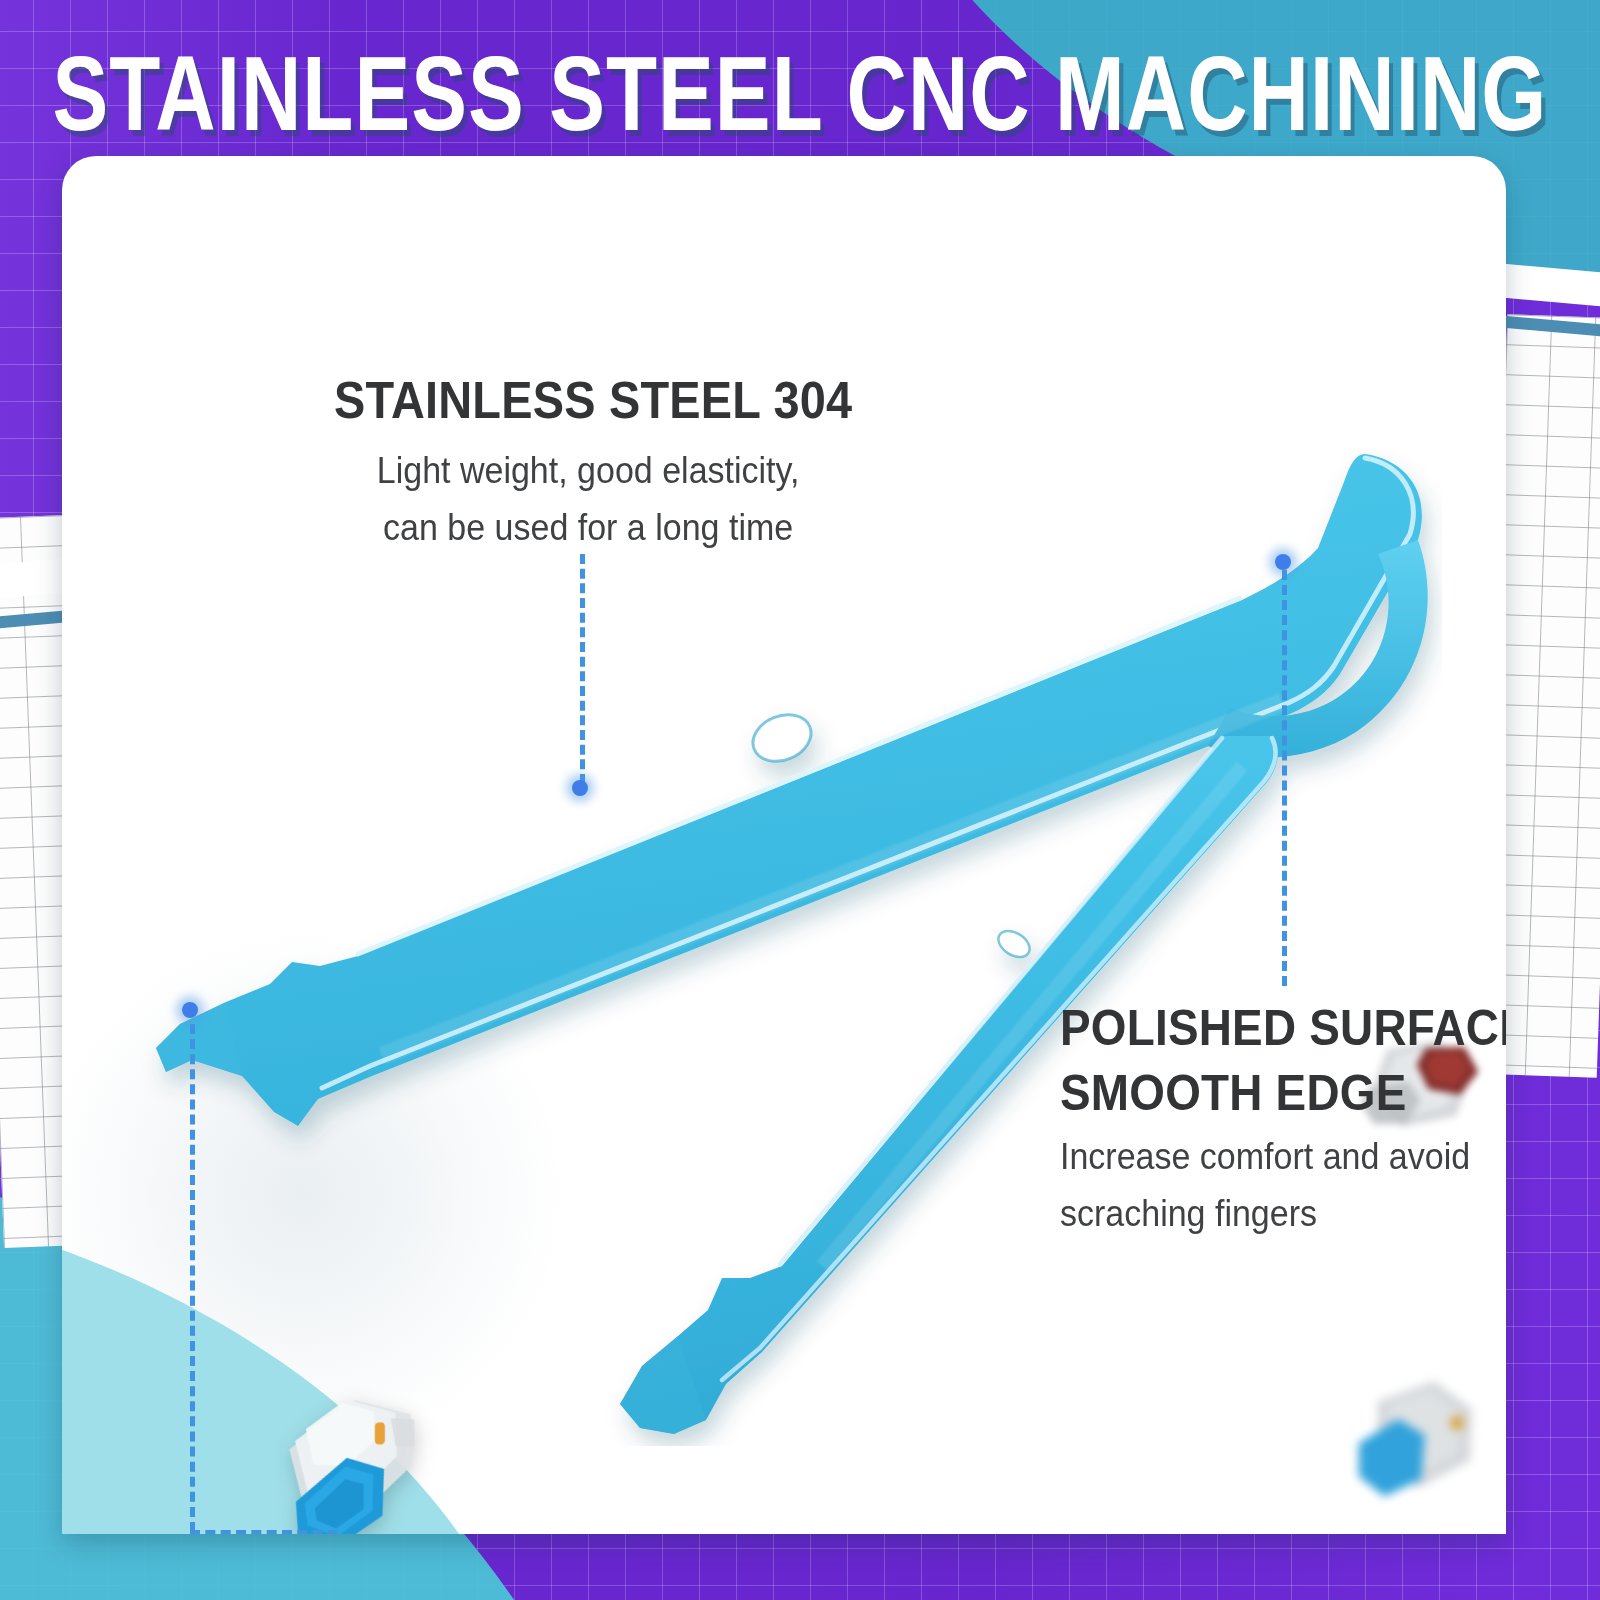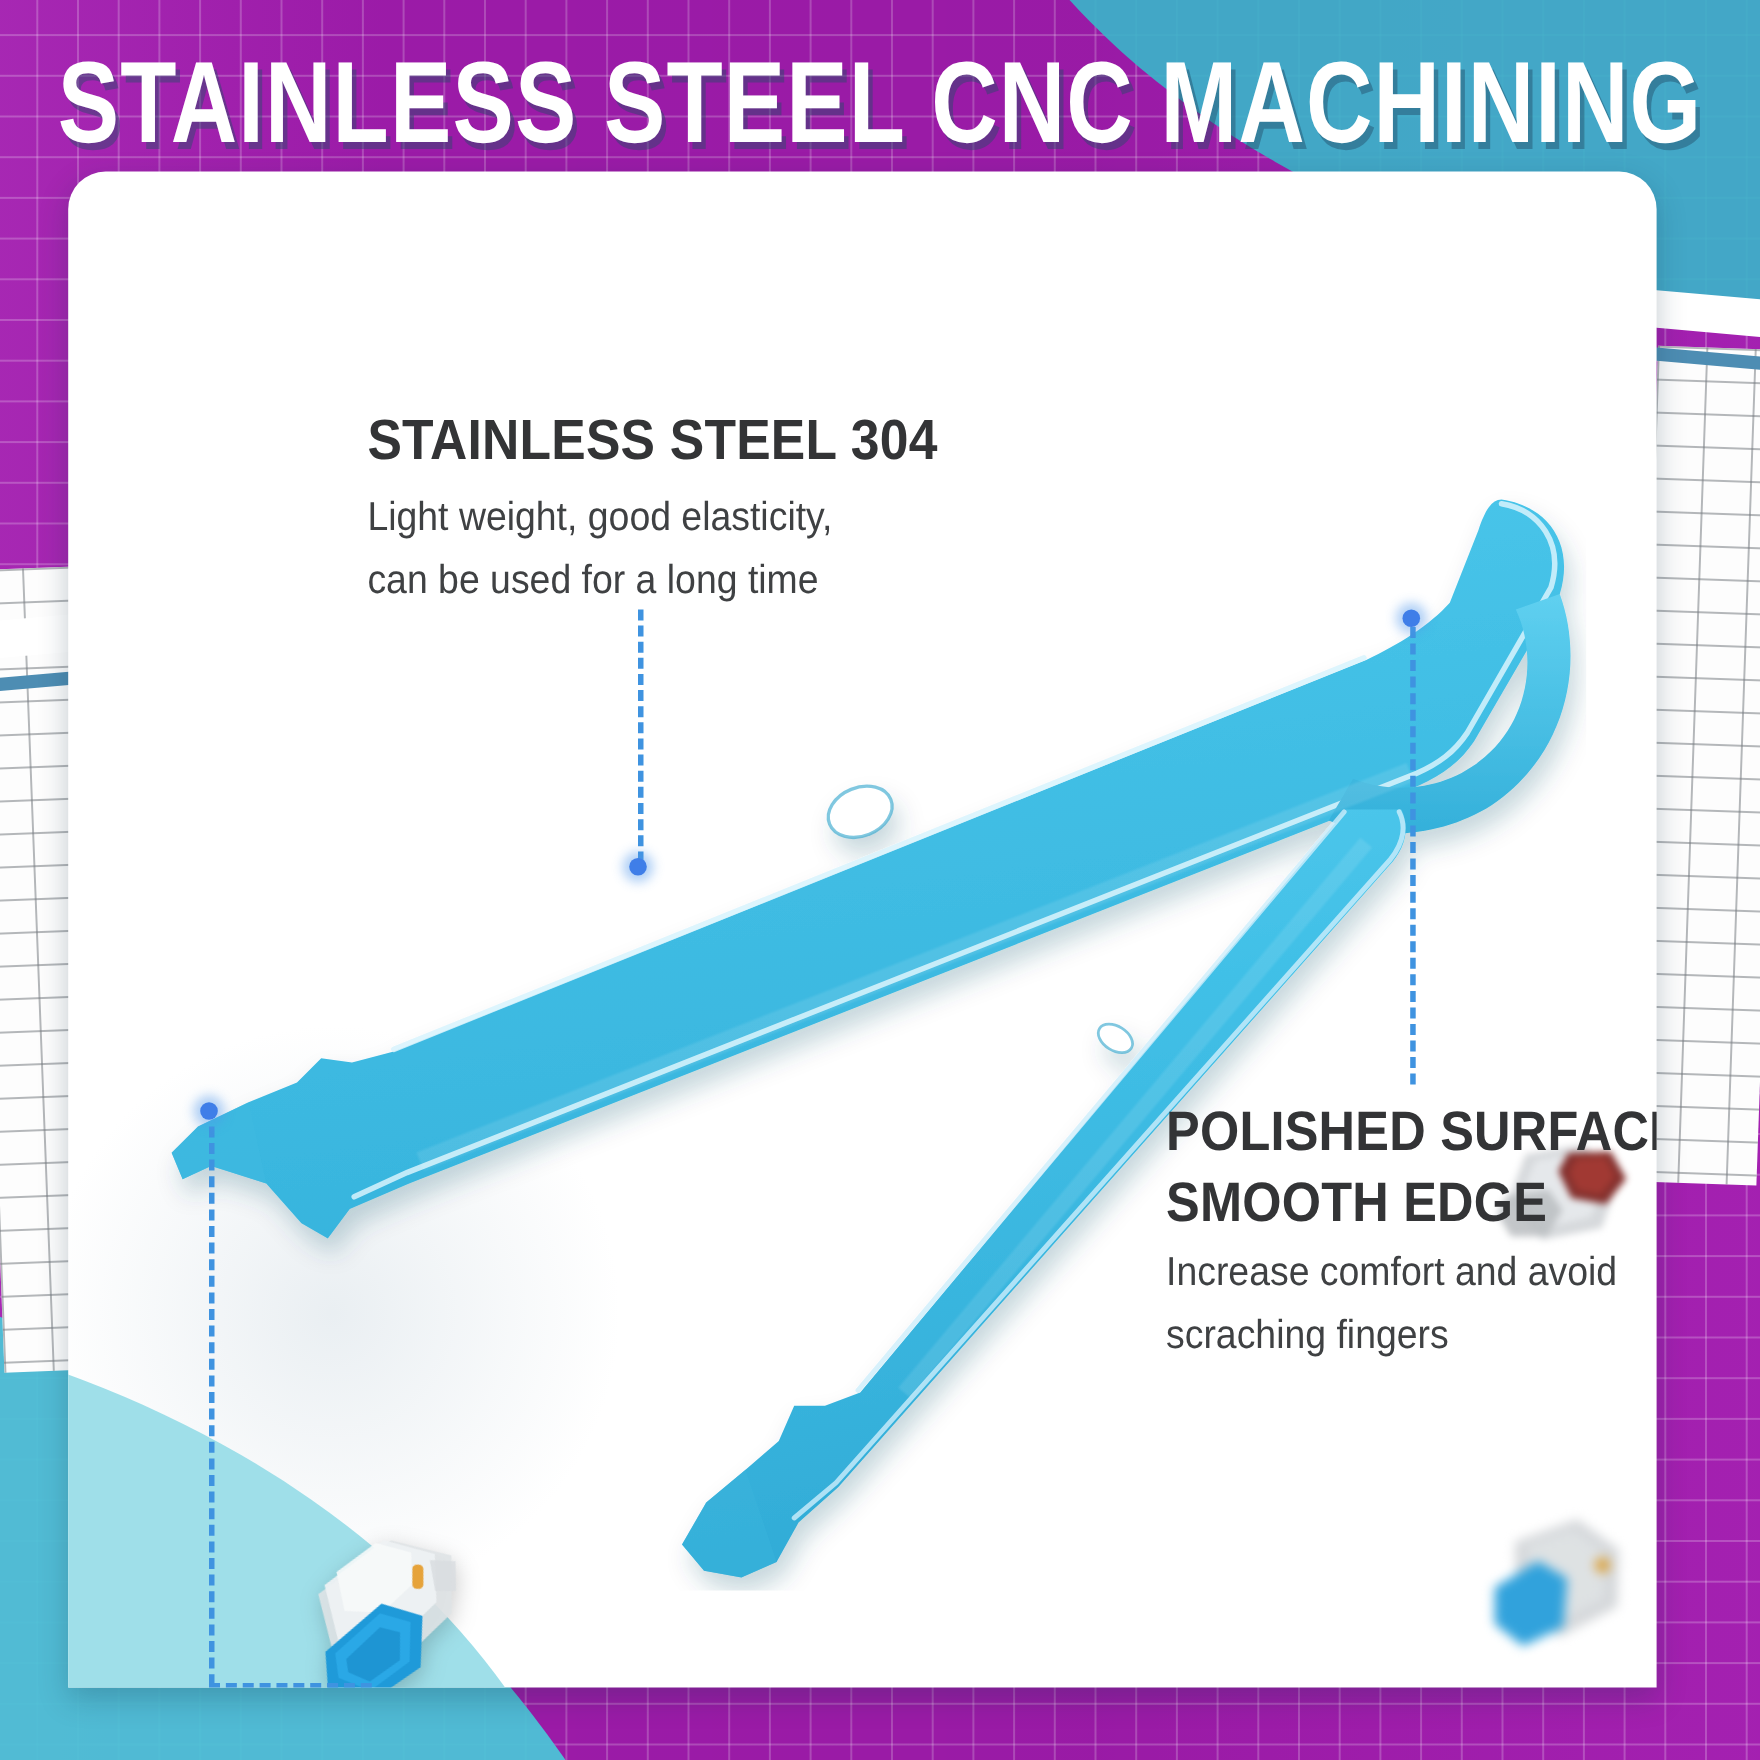--- a/index.html
+++ b/index.html
@@ -1,21 +1,21 @@
 <!DOCTYPE html>
 <html><head>
 <meta charset="utf-8">
 <style>
   html,body{margin:0;padding:0;}
   body{
     width:1600px;height:1600px;overflow:hidden;
     font-family:"Liberation Sans", sans-serif;
     background:#4d8db3;
   }
-  #stage{position:relative;width:1600px;height:1600px;overflow:hidden;background:#a21caf;}
+  #stage{position:relative;width:1600px;height:1600px;overflow:hidden;background:#6d28d9;}
 
   
   .bg-grid{
     position:absolute;inset:0;
     background-image:
       linear-gradient(to right, rgba(255,255,255,.22) 1.5px, transparent 1.5px),
       linear-gradient(to bottom, rgba(255,255,255,.22) 1.5px, transparent 1.5px);
     background-size:37px 37px;
     background-position:-4px -6px;
   }
@@ -95,21 +95,21 @@
     font-family:"Liberation Sans Narrow","Liberation Sans",sans-serif;
     font-weight:700;font-size:46px;line-height:60px;letter-spacing:.2px;
     transform:scale(1.02,1.12);transform-origin:left top;white-space:nowrap;
   }
   .blk p{
     margin:16px 0 0 0;color:#3f4143;
     font-family:"Liberation Sans Narrow","Liberation Sans",sans-serif;
     font-weight:400;font-size:34px;line-height:53px;
     transform:scale(1.0,1.08);transform-origin:left top;white-space:nowrap;
   }
-  #blk-steel{left:272px;top:210px;}
+  #blk-steel{left:272px;top:210px;text-align:center;}
   #blk-polish{left:998px;top:840px;}
   #blk-polish h2{font-size:45px;line-height:58px;}
   #blk-chamfer{left:256px;top:1286px;}
   #blk-chamfer h2{font-size:47px;line-height:64px;}
 
   
   .lead{position:absolute;}
   .dash-v{
     position:absolute;width:0;border-left:5px dashed #3f93e0;
   }

